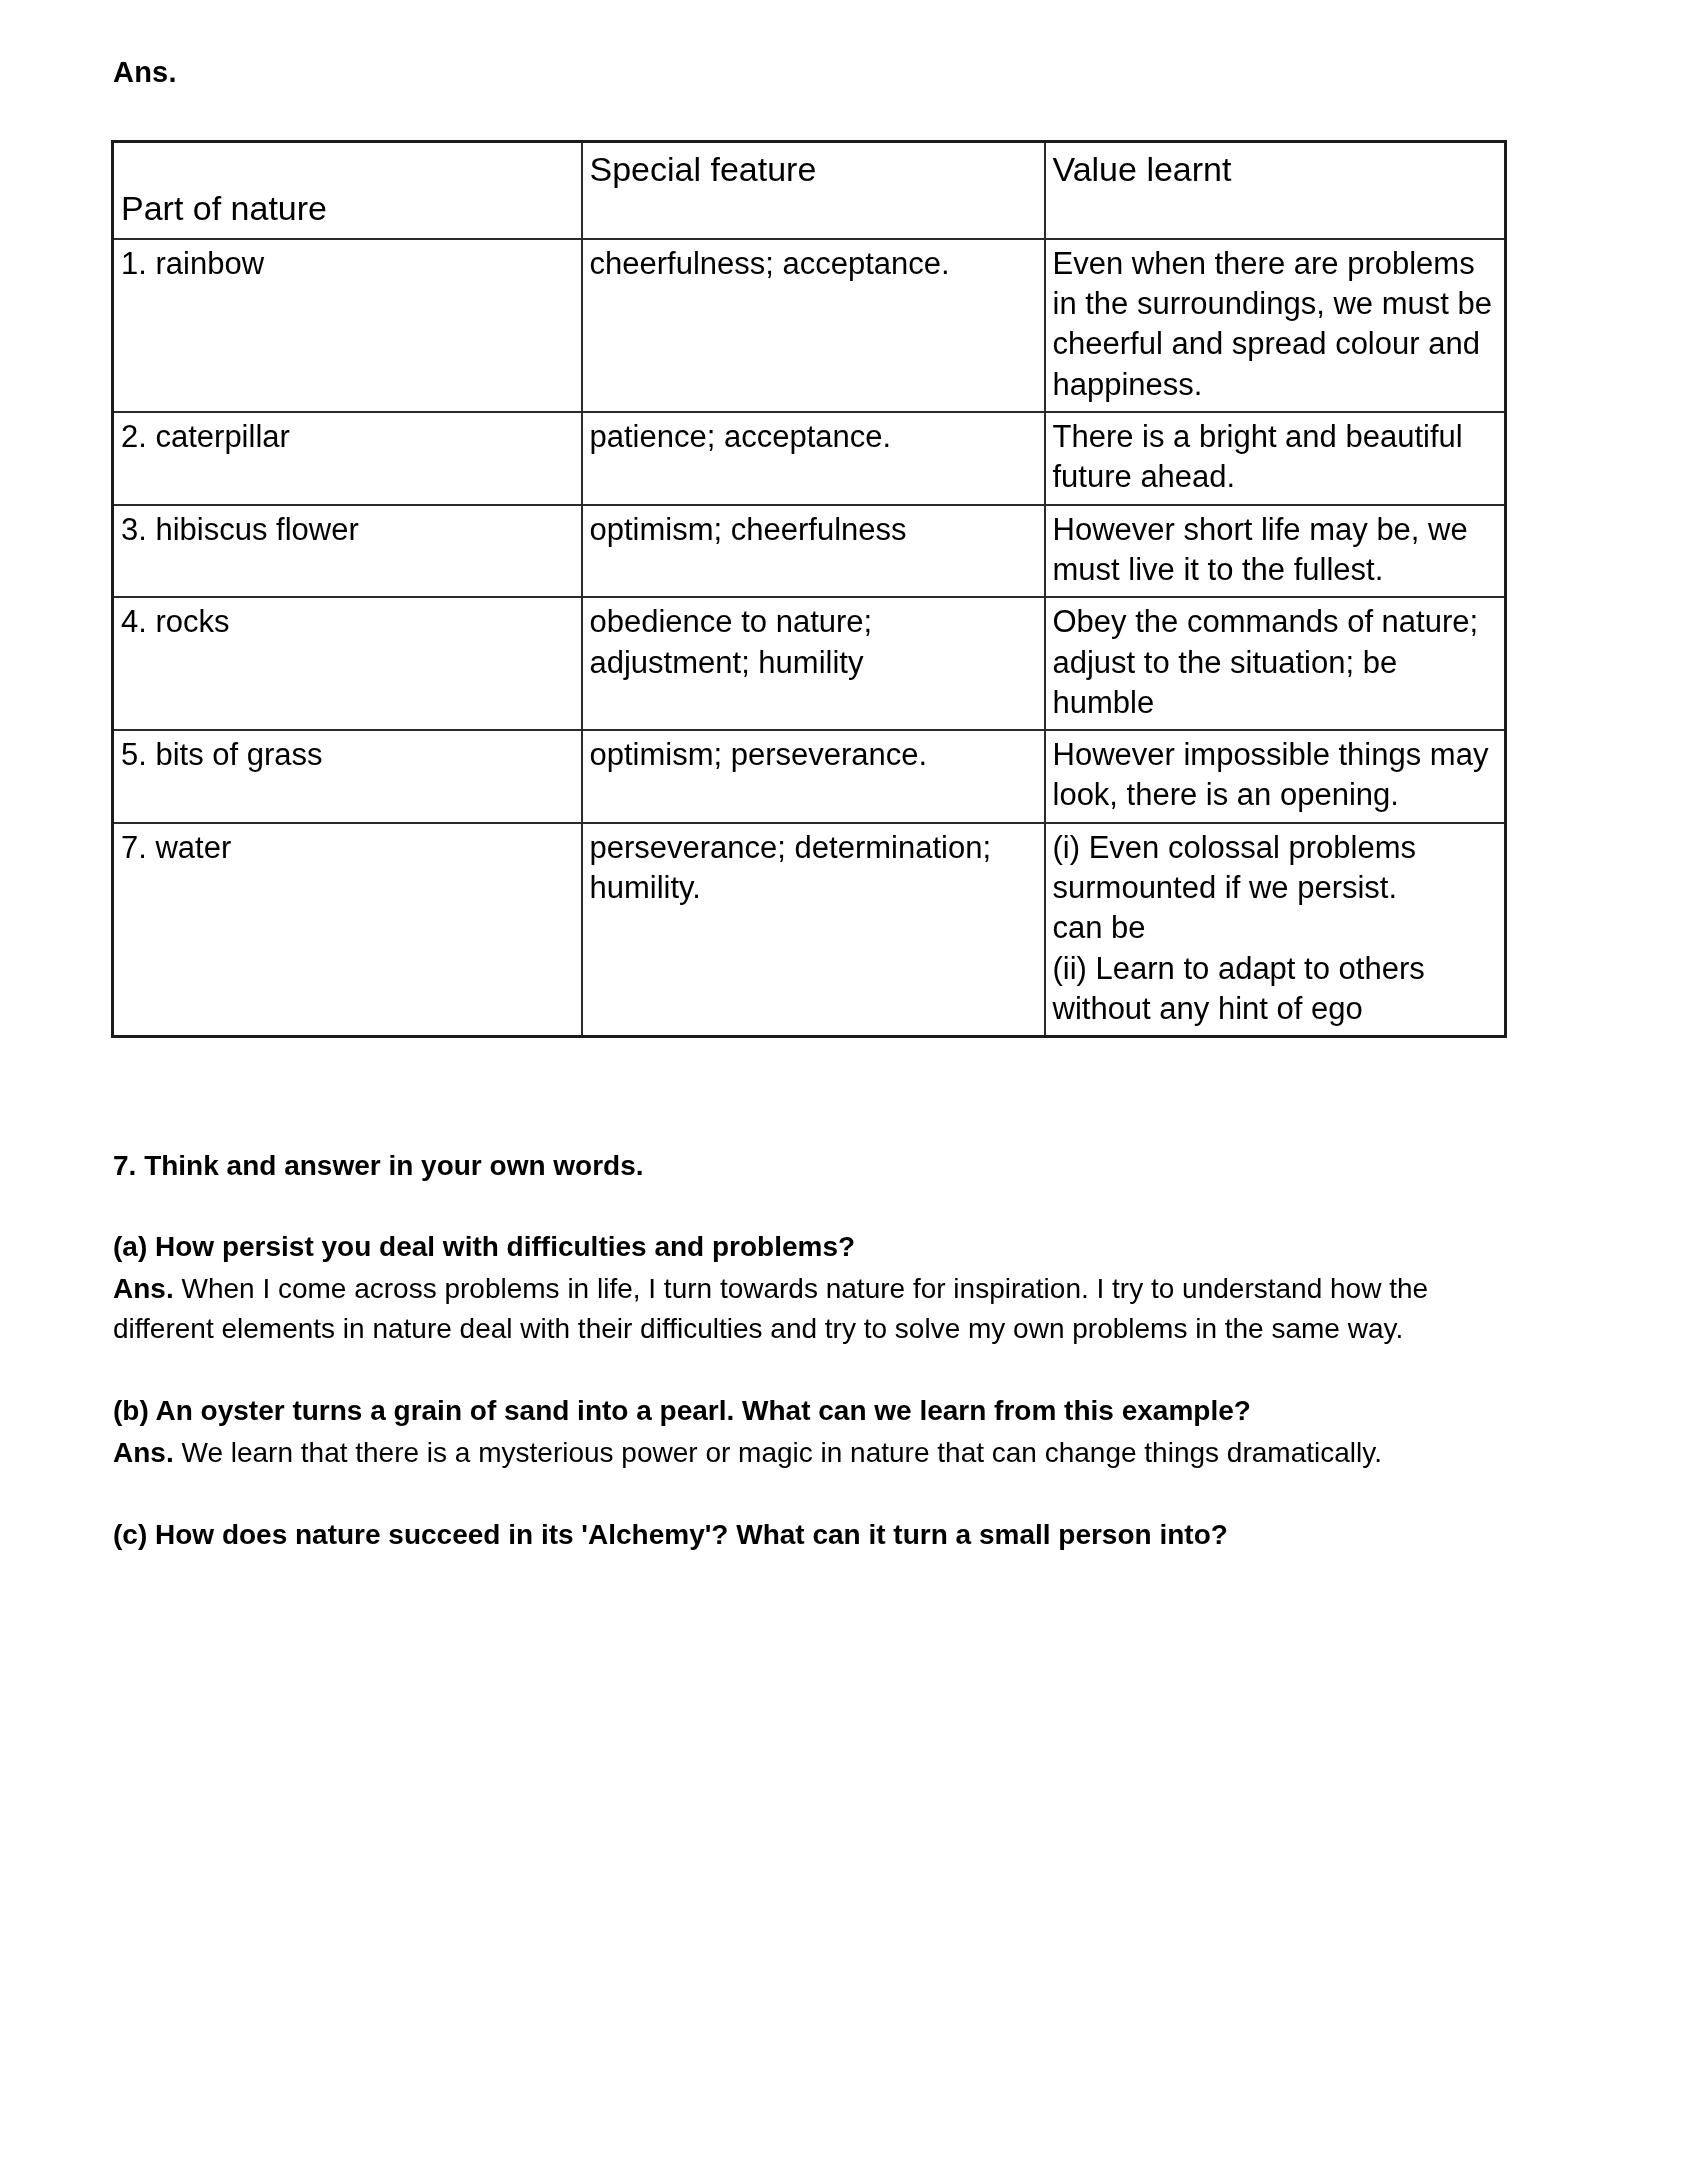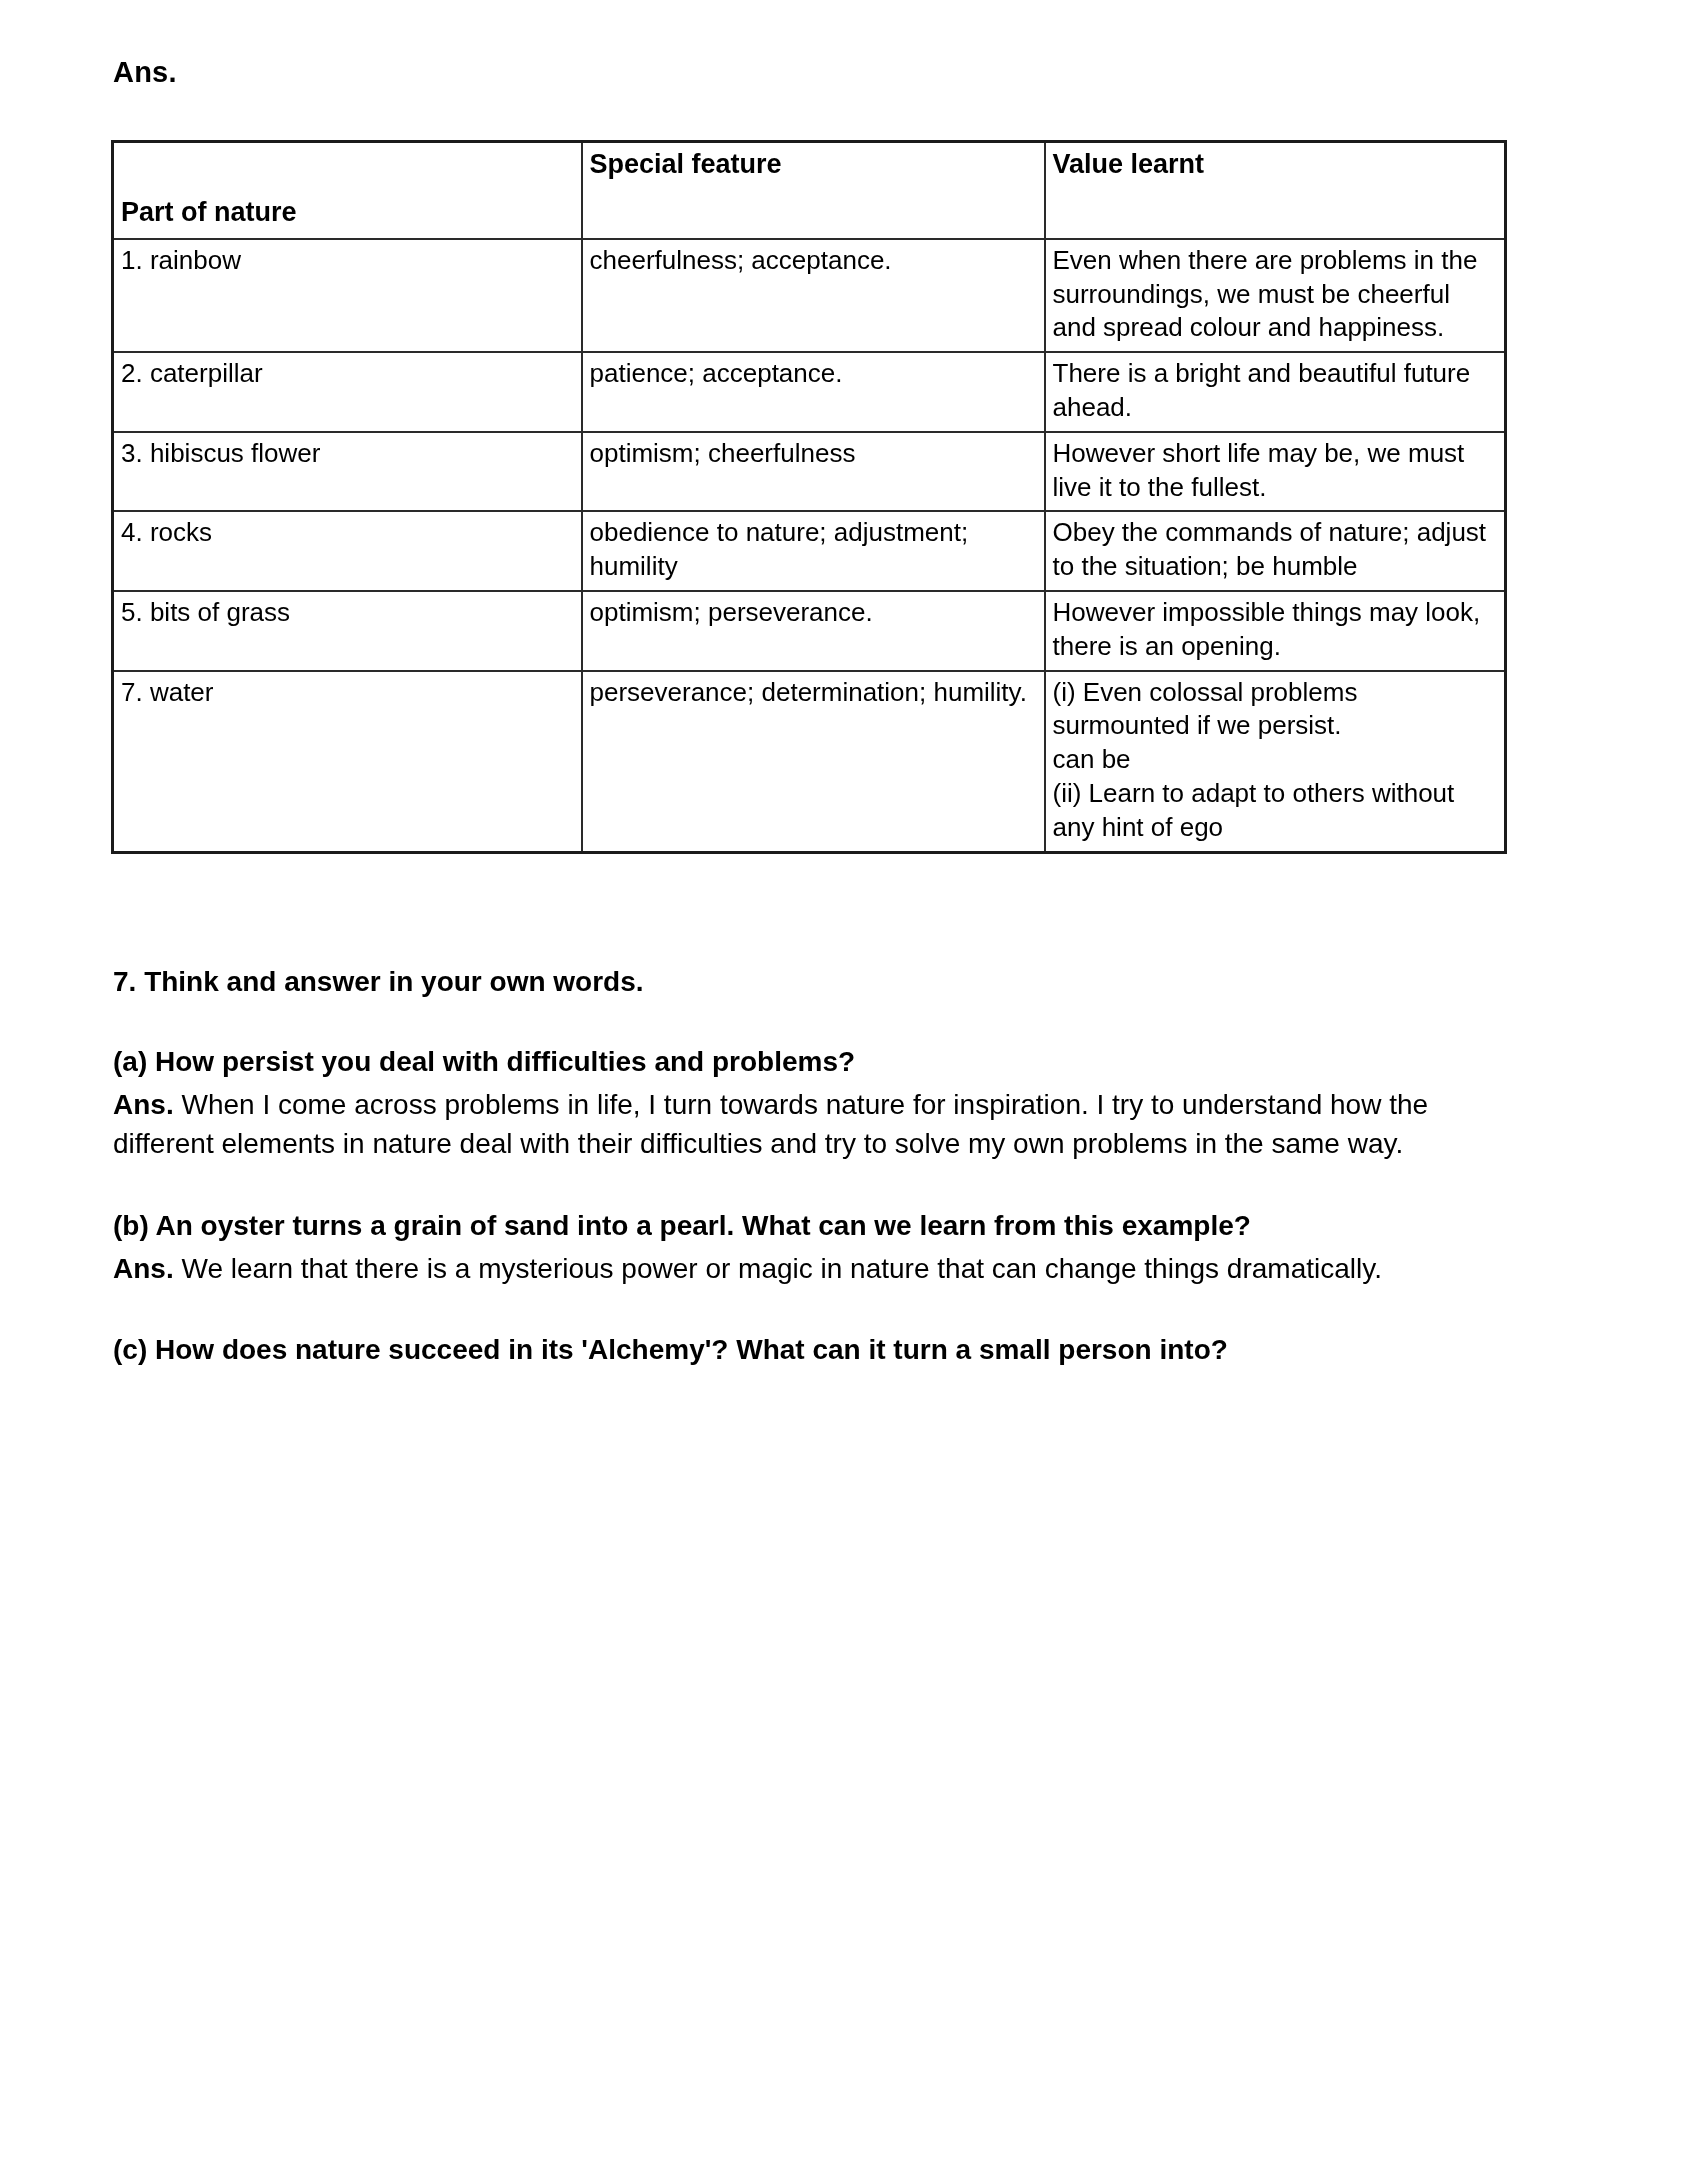--- a/index.html
+++ b/index.html
@@ -42,29 +42,29 @@
   }
   .nature-table col.c1 { width: 469px; }
   .nature-table col.c2 { width: 463px; }
   .nature-table col.c3 { width: 461px; }
 
   .nature-table td,
   .nature-table th {
     border: 2px solid #2a2a2a;
     padding: 4px 6px 6px 7px;
     vertical-align: top;
-    font-size: 26px;
+    font-size: 31px;
     line-height: 1.30;
     font-weight: normal;
     text-align: left;
   }
 
   .nature-table th {
-    font-weight: bold;
-    font-size: 27px;
+    font-weight: normal;
+    font-size: 34px;
   }
   th.head-bottom {
     vertical-align: bottom;
     padding-bottom: 8px;
     border-radius: 24px;
   }
   th.head-top {
     vertical-align: top;
   }
   .head-row th { height: 83px; }

